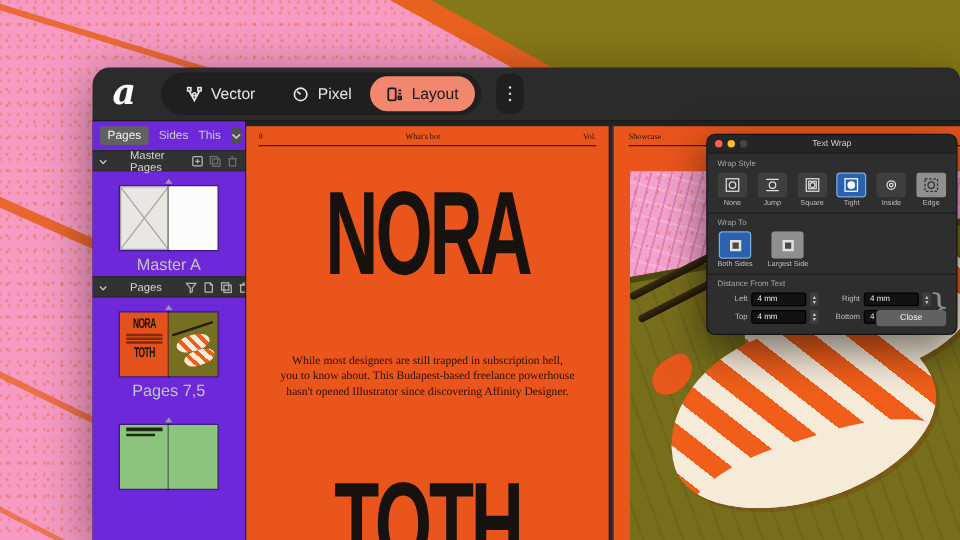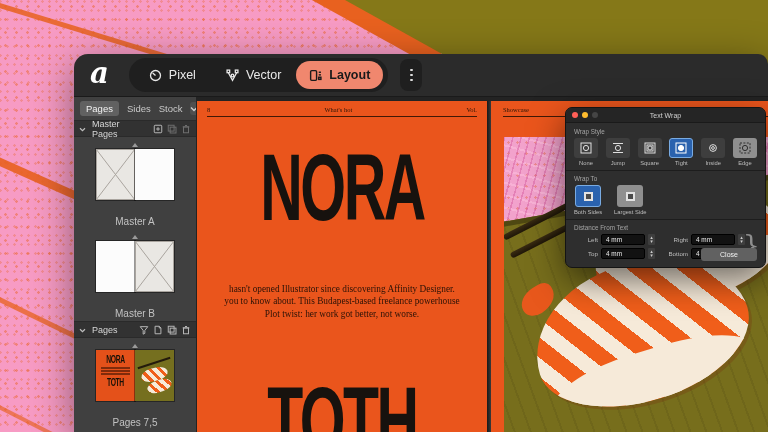--- a/index.html
+++ b/index.html
@@ -15,40 +15,40 @@
   .big-stripe{position:absolute;left:315px;top:-28px;width:150px;height:26px;background:#E8611F;transform:rotate(29deg);transform-origin:left top}
   .bg-olive{position:absolute;left:0;top:0;width:768px;height:100px;background:#857818;clip-path:polygon(345px 0,768px 0,768px 100px,525px 100px)}
   .olive-crease{position:absolute;left:185px;top:4px;width:170px;height:3px;background:rgba(70,62,10,.55);transform:rotate(23deg);transform-origin:left top}
   
   .appwin{position:absolute;left:74px;top:54px;width:694px;height:378px;background:#2B2B2B;border-radius:14px 10px 0 0;box-shadow:0 10px 40px rgba(0,0,0,.45)}
   .toolbar{position:absolute;left:0;top:0;right:0;height:42px;display:flex;align-items:center;padding-left:16px}
   .logo{color:#FFF;font-family:"DejaVu Serif",serif;font-style:italic;font-weight:bold;font-size:29px;line-height:1;margin-top:-3px;cursor:pointer}
   .tabgroup{margin-left:20px;height:34px;background:#1F1F1F;border-radius:18px;display:flex;align-items:center;padding:0 5px}
   .tbtab{display:flex;align-items:center;gap:7px;color:#E8E8E8;font-size:12.5px;padding:0 15px;height:34px;cursor:pointer;white-space:nowrap}
   .tbtab svg{display:block}
-  .tbtab.active{background:#F0876E;color:#1A1A1A;border-radius:16px;height:28px;padding:0 13px;font-weight:bold}
+  .tbtab.active{background:#F0876E;color:#1A1A1A;border-radius:16px;height:28px;padding:0 13px;font-weight:normal}
   .more-btn{margin-left:12px;width:22px;height:32px;background:#1F1F1F;border-radius:8px;display:flex;flex-direction:column;align-items:center;justify-content:center;gap:2.5px;cursor:pointer}
   .more-btn i{width:2.6px;height:2.6px;border-radius:50%;background:#DDD}
   
   .winbody{position:absolute;top:42px;left:0;right:0;bottom:0;display:flex}
-  .panel{width:122px;min-width:122px;background:#404040;border-top:1px solid #1A1A1A;overflow:hidden}
+  .panel{width:122px;min-width:122px;background:#6d28d9;border-top:1px solid #1A1A1A;overflow:hidden}
   .ptabs{height:23px;display:flex;align-items:center;gap:8px;padding:0 6px;font-size:9.5px;color:#C9C9C9}
   .pt{cursor:pointer}
   .pt-active{background:#616161;color:#F2F2F2;border-radius:3px;padding:2px 6px}
   .pt-chev{margin-left:auto;width:17px;height:13px;background:#4F4F4F;border-radius:3px;display:flex;align-items:center;justify-content:center;cursor:pointer}
-  .sechead{height:17px;background:#323232;display:flex;align-items:center;padding:0 5px;font-size:9px;color:#D6D6D6;gap:6px;border-top:1px solid #2A2A2A;border-bottom:1px solid #2A2A2A;cursor:pointer}
+  .sechead{height:17px;background:#323232;display:flex;align-items:center;padding:0 5px;font-size:9px;color:#D6D6D6;gap:18px;border-top:1px solid #2A2A2A;border-bottom:1px solid #2A2A2A;cursor:pointer}
   .sh-icons{margin-left:auto;display:flex;gap:4px;align-items:center}
   .sh-icons svg{cursor:pointer}
   .dim{opacity:.45}
   .thumbblock{padding:6px 0 2px;display:flex;flex-direction:column;align-items:center;cursor:pointer}
   .marker{width:0;height:0;border-left:3px solid transparent;border-right:3px solid transparent;border-bottom:4px solid #9A9A9A;margin-bottom:2px}
   .spread{display:flex}
   .tpage{width:39px;height:51px;background:#FCFCFC;box-shadow:0 0 0 1px rgba(0,0,0,.4);position:relative;overflow:hidden}
   .tpage.gx{background:#E9E7E3}
-  .tlabel{margin-top:16px;font-size:10px;color:#C2C2C2}
+  .tlabel{margin-top:4px;font-size:13px;color:#C2C2C2}
   .mini-orange{background:#E4511A}
   .mini-h{font-weight:bold;color:#141007;text-align:center;font-size:9px;line-height:1;transform:scale(.75,1.25);letter-spacing:-.5px}
   .mini-bars{margin:3px 5px}
   .mini-bars i{display:block;height:1.6px;background:rgba(45,12,0,.55);margin-bottom:1.6px}
   .mini-olive{background:#756F1F}
   .mini-sushi{position:absolute;border-radius:50%/60%;background:repeating-linear-gradient(60deg,#F05E1A 0 3px,#F6EAD9 3px 7px)}
   .mini-chop{position:absolute;left:2px;top:12px;width:34px;height:2px;background:#241B0C;transform:rotate(-18deg)}
   .mini-green{background:#8CC47E}
   .mini-green i{display:block;height:2.5px;background:#1E2A14;margin:2px 5px 0}
   
@@ -123,36 +123,36 @@
   </div>
 
   <div class="appwin">
 
     <div class="toolbar">
       <div class="logo">a</div>
       <div class="tabgroup">
         <div class="tbtab">
           <span>
               <svg width="13" height="13" viewBox="0 0 12 12" fill="none" stroke="#E8E8E8" stroke-width="1.2">
-                <circle cx="6" cy="6" r="4.6"></circle>
-                <line x1="6" y1="6" x2="3.4" y2="3.8"></line>
-              </svg>
-            </span>
-          <span>Pixel</span>
-        </div>
-        <div class="tbtab">
-          <span>
-              <svg width="13" height="13" viewBox="0 0 12 12" fill="none" stroke="#E8E8E8" stroke-width="1.2">
                 <rect x="1" y="1" width="2.4" height="2.4"></rect>
                 <rect x="8.6" y="1" width="2.4" height="2.4"></rect>
                 <path d="M2.2 3.5 L6 10.5 L9.8 3.5"></path>
                 <circle cx="6" cy="6" r="1.2"></circle>
               </svg>
             </span>
           <span>Vector</span>
+        </div>
+        <div class="tbtab">
+          <span>
+              <svg width="13" height="13" viewBox="0 0 12 12" fill="none" stroke="#E8E8E8" stroke-width="1.2">
+                <circle cx="6" cy="6" r="4.6"></circle>
+                <line x1="6" y1="6" x2="3.4" y2="3.8"></line>
+              </svg>
+            </span>
+          <span>Pixel</span>
         </div>
         <div class="tbtab active">
           <span>
               <svg width="13" height="13" viewBox="0 0 12 12" fill="none" stroke="#1A1A1A" stroke-width="1.3">
                 <rect x="1.5" y="1.5" width="5.5" height="9" rx="1"></rect>
                 <line x1="9" y1="3" x2="11" y2="3"></line>
                 <line x1="9" y1="5.4" x2="11" y2="5.4"></line>
                 <rect x="9" y="7.6" width="2" height="2"></rect>
               </svg>
             </span>
@@ -165,21 +165,21 @@
           <i></i>
         </div>
     </div>
 
     <div class="winbody">
 
       <div class="panel">
         <div class="ptabs">
           <span class="pt pt-active">Pages</span>
           <span class="pt">Sides</span>
-          <span class="pt">Stock</span>
+          <span class="pt">This</span>
           <span class="pt-chev">
               <svg width="8" height="6" viewBox="0 0 8 6" fill="none" stroke="#CFCFCF" stroke-width="1.3">
                 <polyline points="1,1.5 4,4.5 7,1.5"></polyline>
               </svg>
             </span>
         </div>
 
         <div class="sechead">
           <span><svg width="7" height="5" viewBox="0 0 8 6" fill="none" stroke="#BFBFBF" stroke-width="1.4">
                 <polyline points="1,1.5 4,4.5 7,1.5"></polyline>
@@ -209,32 +209,20 @@
             <div class="tpage gx"><svg width="39" height="51" viewBox="0 0 39 51" stroke="#A9A49E" stroke-width="1">
                   <line x1="0" y1="0" x2="39" y2="51"></line>
                   <line x1="39" y1="0" x2="0" y2="51"></line>
                   <rect x="0.5" y="0.5" width="38" height="50" fill="none"></rect>
                 </svg></div>
             <div class="tpage"></div>
           </div>
           <div class="tlabel">Master A</div>
         </div>
 
-        <div class="thumbblock">
-          <div class="marker"></div>
-          <div class="spread">
-            <div class="tpage"></div>
-            <div class="tpage gx"><svg width="39" height="51" viewBox="0 0 39 51" stroke="#A9A49E" stroke-width="1">
-                  <line x1="0" y1="0" x2="39" y2="51"></line>
-                  <line x1="39" y1="0" x2="0" y2="51"></line>
-                  <rect x="0.5" y="0.5" width="38" height="50" fill="none"></rect>
-                </svg></div>
-          </div>
-          <div class="tlabel">Master B</div>
-        </div>
 
         <div class="sechead">
           <span><svg width="7" height="5" viewBox="0 0 8 6" fill="none" stroke="#BFBFBF" stroke-width="1.4">
                 <polyline points="1,1.5 4,4.5 7,1.5"></polyline>
               </svg></span>
           <span>Pages</span>
           <span class="sh-icons">
             <svg width="10" height="10" viewBox="0 0 12 12" fill="none" stroke="#B5B5B5" stroke-width="1.2">
                 <path d="M1.5 2 H10.5 L7 6.5 V10 L5 11 V6.5 Z"></path>
               </svg>
@@ -291,23 +279,23 @@
 
         <div class="page pageL">
           <div class="phead">
             <span>8</span>
             <span>What's hot</span>
             <span>Vol.</span>
           </div>
           <div class="prule"></div>
           <div class="bigword nora">NORA</div>
           <div class="pbody">
+            <span>While most designers are still trapped in subscription hell,</span>
+            <span>you to know about. This Budapest-based freelance powerhouse</span>
             <span>hasn't opened Illustrator since discovering Affinity Designer.</span>
-            <span>you to know about. This Budapest-based freelance powerhouse</span>
-            <span>Plot twist: her work got better, not worse.</span>
           </div>
           <div class="bigword toth">TOTH</div>
         </div>
 
         <div class="gutter"></div>
 
         <div class="page pageR">
           <div class="phead2">Showcase</div>
           <div class="prule2"></div>
           <div class="illus">

